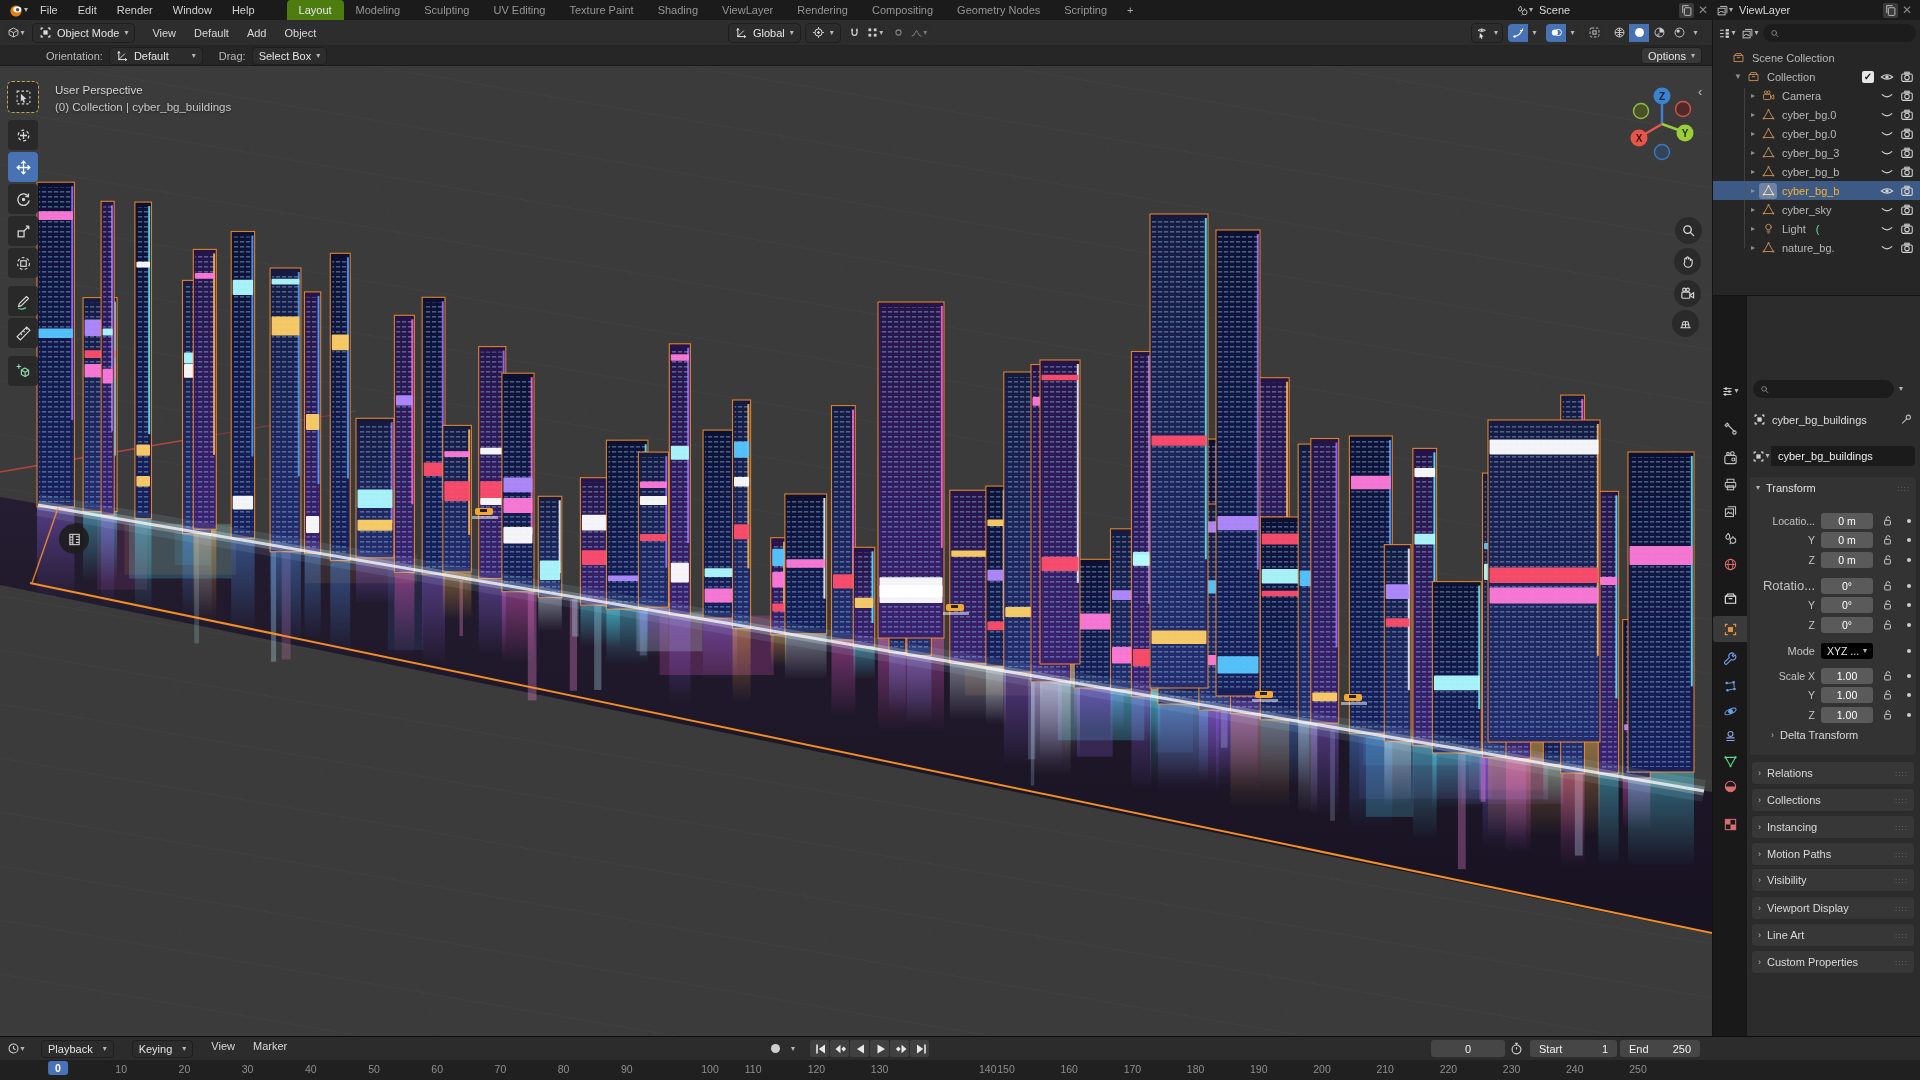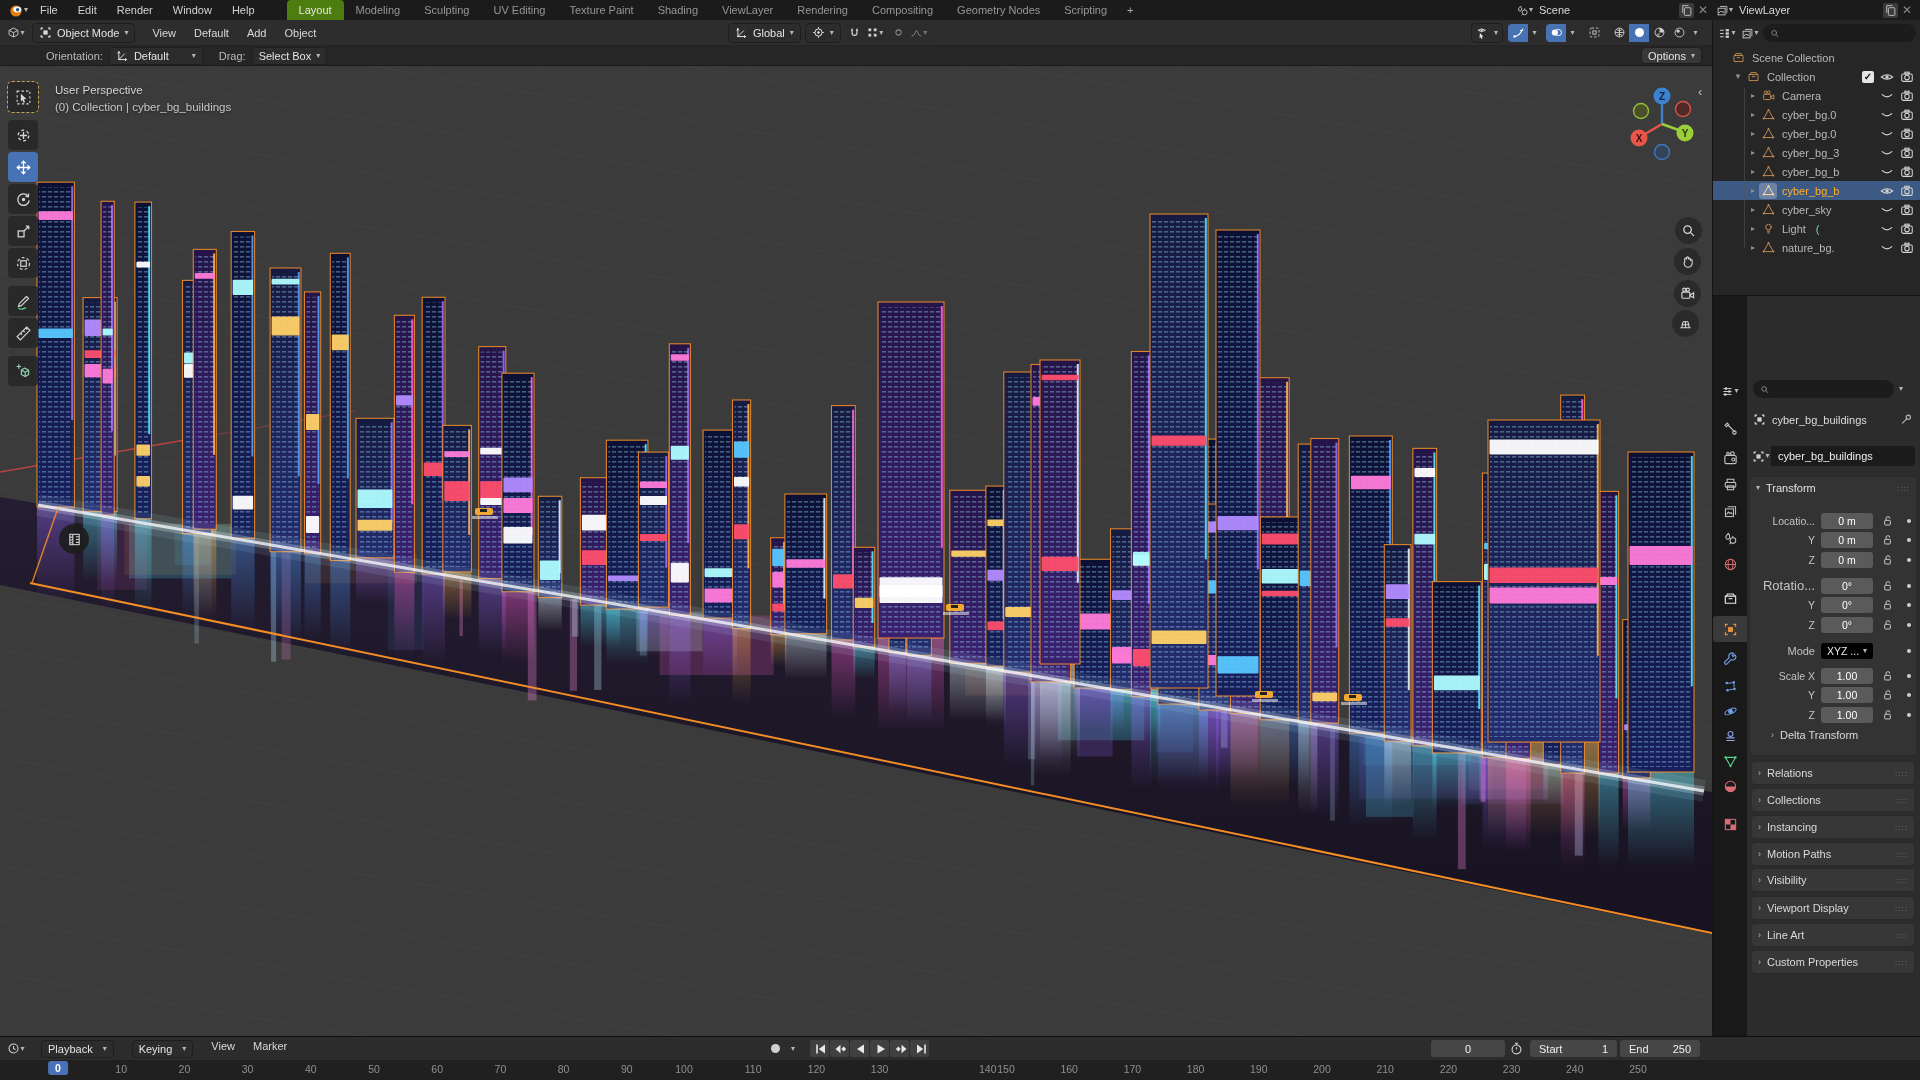--- a/index.html
+++ b/index.html
@@ -1683,21 +1683,21 @@
       <span class="tick cur" style="left: 58px;">0</span>
       <span class="tick" style="left: 121.2px;">10</span>
       <span class="tick" style="left: 184.4px;">20</span>
       <span class="tick" style="left: 247.6px;">30</span>
       <span class="tick" style="left: 310.8px;">40</span>
       <span class="tick" style="left: 374px;">50</span>
       <span class="tick" style="left: 437.2px;">60</span>
       <span class="tick" style="left: 500.4px;">70</span>
       <span class="tick" style="left: 563.6px;">80</span>
       <span class="tick" style="left: 626.8px;">90</span>
-      <span class="tick" style="left: 684px;">100</span>
+      <span class="tick" style="left: 710px;">100</span>
       <span class="tick" style="left: 753.2px;">110</span>
       <span class="tick" style="left: 816.4px;">120</span>
       <span class="tick" style="left: 879.6px;">130</span>
       <span class="tick" style="left: 942.8px; margin-left: 45px;">140</span>
       <span class="tick" style="left: 1006px;">150</span>
       <span class="tick" style="left: 1069.2px;">160</span>
       <span class="tick" style="left: 1132.4px;">170</span>
       <span class="tick" style="left: 1195.6px;">180</span>
       <span class="tick" style="left: 1258.8px;">190</span>
       <span class="tick" style="left: 1322px;">200</span>

